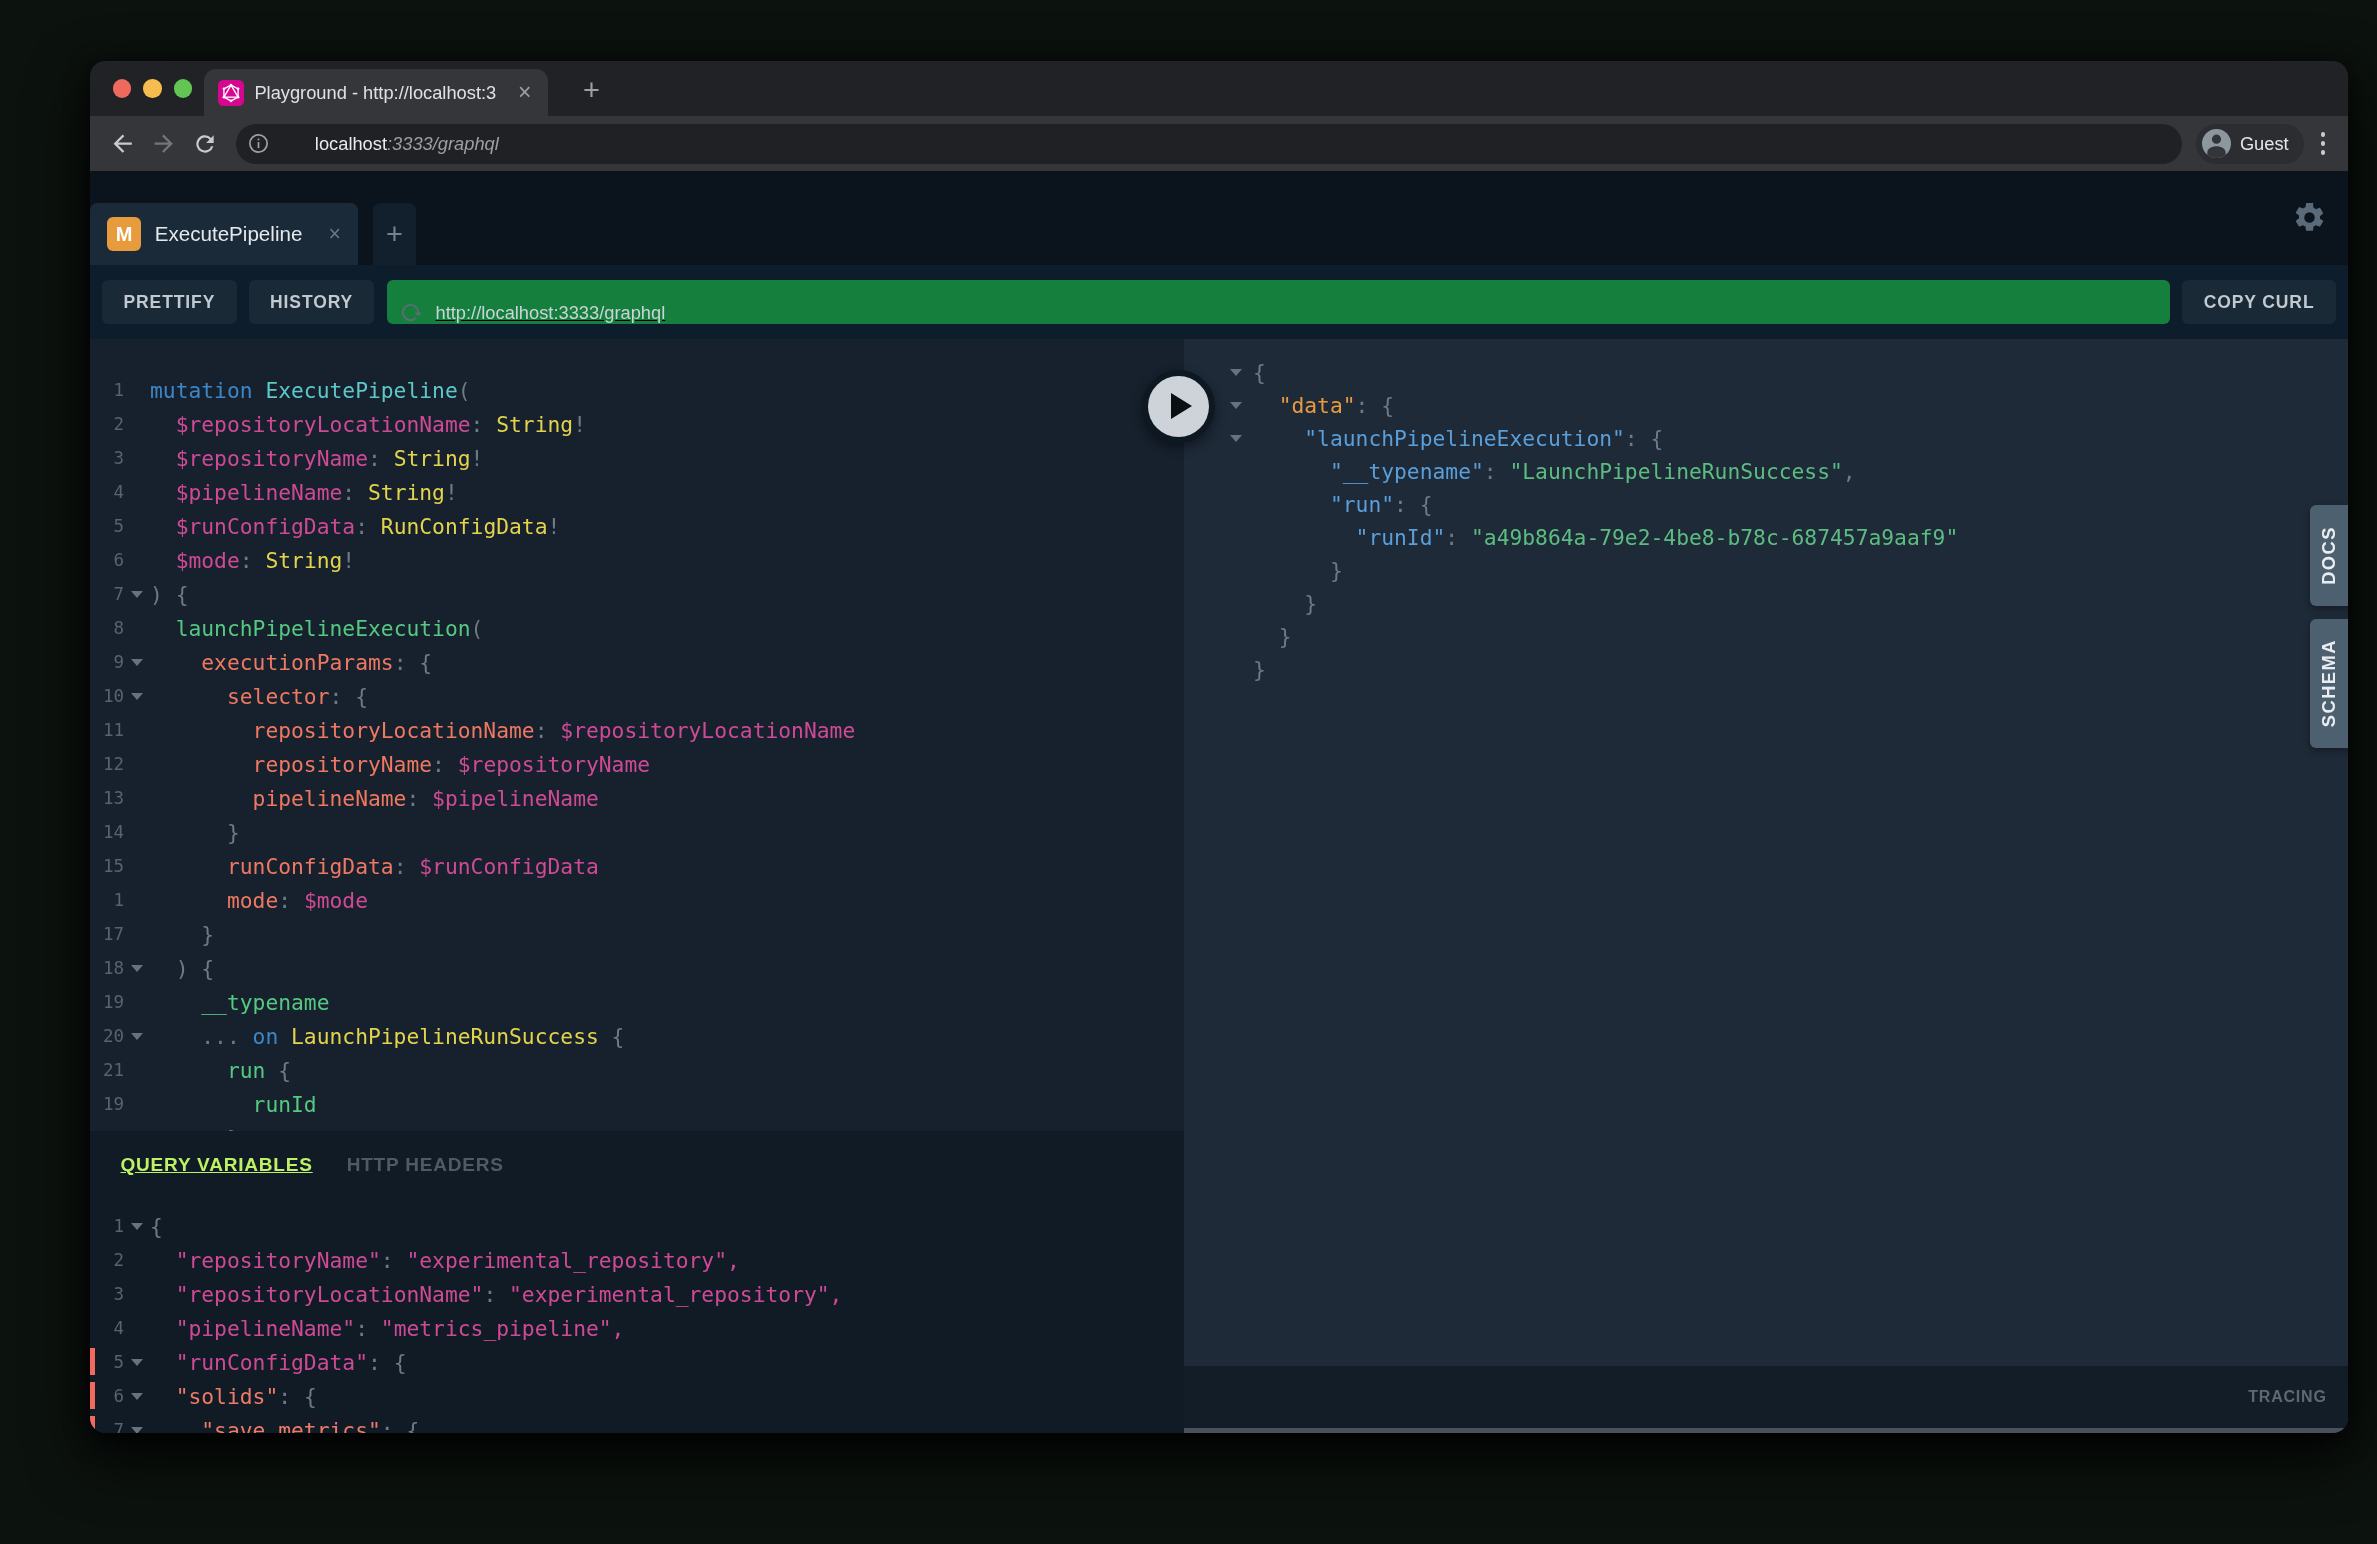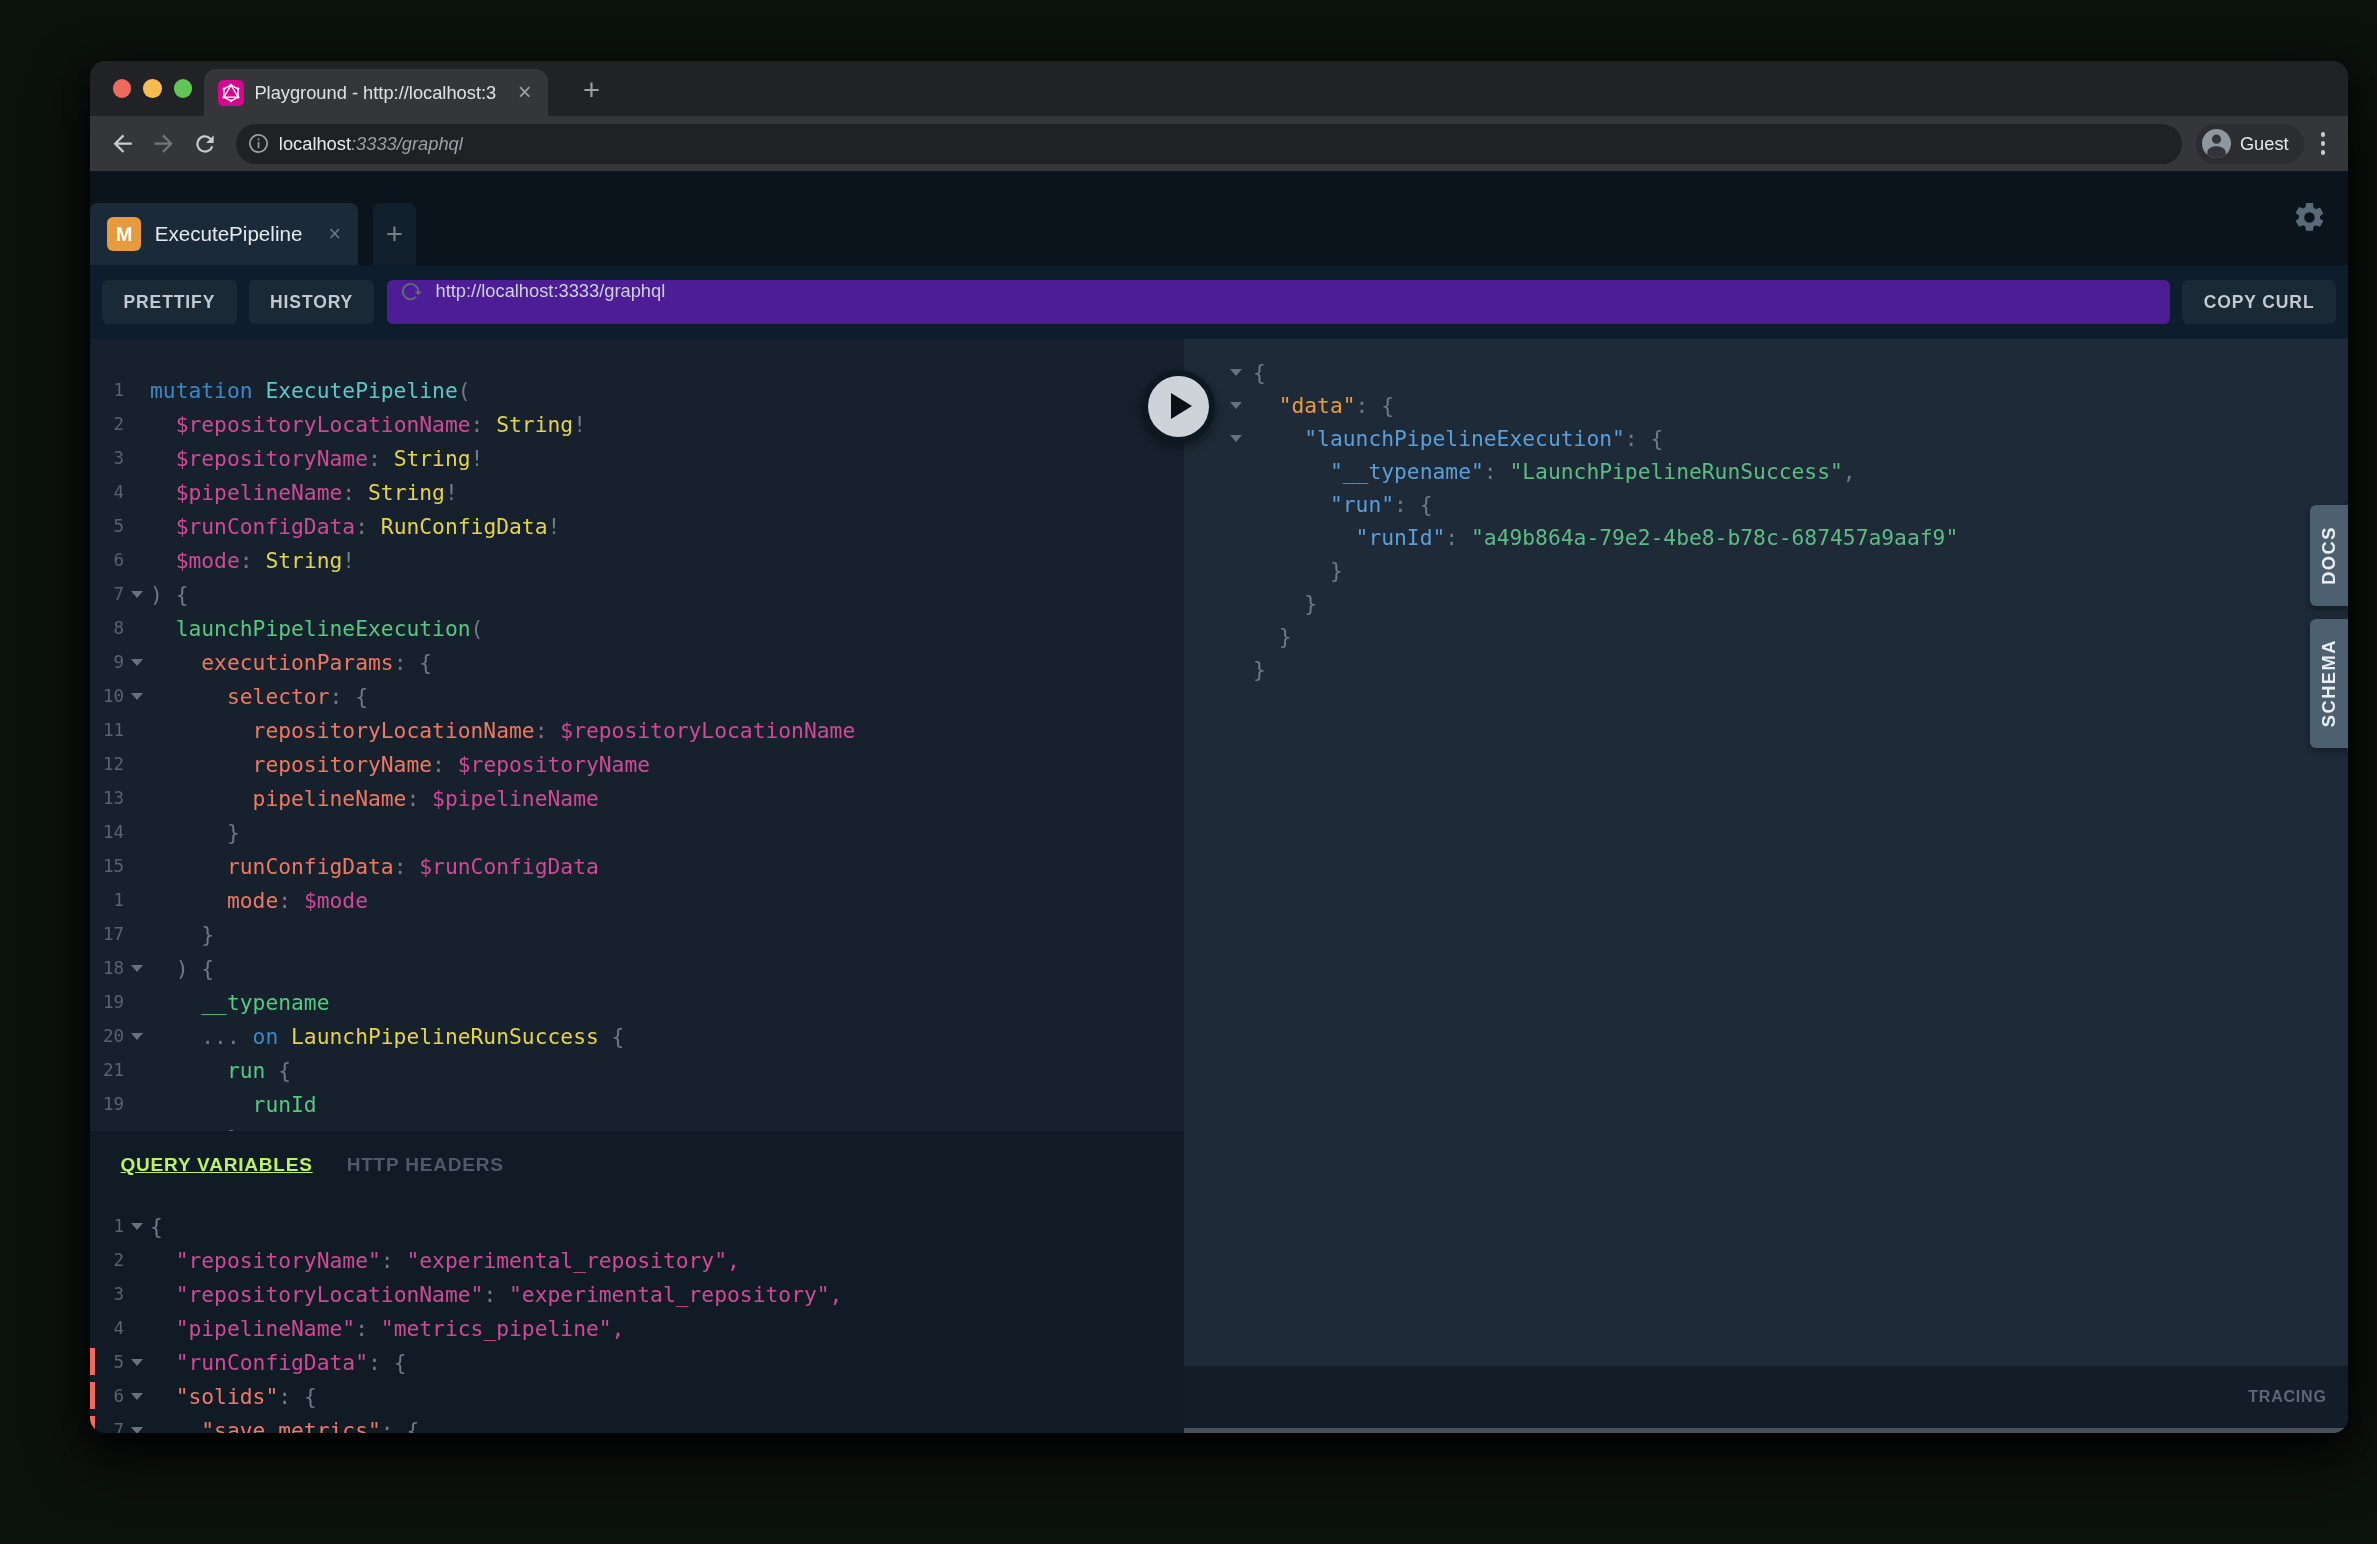--- a/index.html
+++ b/index.html
@@ -26,21 +26,21 @@
                  display:flex; align-items:center; justify-content:center;
                  font-size:29px; color:#9aa0a6; border-radius:50%; }
 
   
   .toolbar { height:55px; background:#35363a; display:flex; align-items:center;
              padding:0 15.2px; gap:6.1px; flex:none; }
   .navbtn { width:35px; height:35px; display:flex; align-items:center; justify-content:center; }
   .omnibox { flex:1; height:40px; background:#202124; border-radius:20px; display:flex;
              align-items:center; padding:0 10.7px; gap:9.1px; margin:0 7.6px; }
   .omni-text { font-size:18.3px; }
-  .omni-host { color:#e8eaed; } .omni-path { color:#9aa0a6;font-style:italic; }
+  .omni-host { color:#e8eaed;margin-left:36px; } .omni-path { color:#9aa0a6;font-style:italic; }
   .profile-pill { height:40px; background:#2b2d30; border-radius:20px; display:flex;
                   align-items:center; gap:9.1px; padding:0 15.2px 0 6.1px; }
   .avatar { width:29px; height:29px; border-radius:50%; background:#8e979e;
             display:flex; align-items:flex-end; justify-content:center; overflow:hidden; }
   .profile-label { font-size:18.3px; color:#e4e7ea; }
   .kebab { display:flex; flex-direction:column; gap:4.6px; margin:0 7.6px 0 10.7px; }
   .kebab i { width:4.6px; height:4.6px; border-radius:50%; background:#c7cbcf; display:block; }
 
   
   .pg { flex:1; display:flex; flex-direction:column; background:#0b141d; min-height:0; }
@@ -55,22 +55,22 @@
   .new-session { position:absolute; left:283px; bottom:0; width:43px; height:62px;
                  background:#12202e; border-radius:7.6px 7.6px 0 0; display:flex;
                  align-items:center; justify-content:center; font-size:29px; color:#76818c; }
   .gear-btn { position:absolute; right:21.3px; top:29px; }
 
   .pg-toolbar { height:74px; background:#0e1d2b; display:flex; align-items:center;
                 padding:0 12.2px; gap:12.2px; flex:none; }
   .pg-btn { height:44px; padding:0 21.3px; background:#1a2936; border-radius:6.1px;
             display:flex; align-items:center; font-size:17.5px; font-weight:bold;
             letter-spacing:0.9px; color:#c2c9d0; flex:none; }
-  .endpoint { flex:1; height:44px; background:#4c1d95; border-radius:6.1px; display:flex;
-              align-items:flex-start; gap:12.2px; padding:0 13.7px; }
+  .endpoint { flex:1; height:44px; background:#15803d; border-radius:6.1px; display:flex;
+              align-items:flex-end; gap:12.2px; padding:0 13.7px;text-decoration:underline; }
   .endpoint-text { font-size:18.3px; color:#ccd2d8; }
 
   
   .split { flex:1; display:flex; min-height:0; position:relative; }
   .left { width:1094px; flex:none; display:flex; flex-direction:column; min-height:0; }
   .query-editor { height:792px; background:#16212d; padding-top:34px; overflow:hidden; flex:none; }
   .vars { flex:1; background:#111b26; overflow:hidden; }
   .vars-header { height:58px; display:flex; align-items:center; gap:34px; padding:10.7px 0 0 30.5px; }
   .vars-tab-active { font-size:19px; font-weight:bold; letter-spacing:0.8px; color:#bef264;text-decoration:underline; }
   .vars-tab { font-size:19px; font-weight:bold; letter-spacing:0.8px; color:#4f5a66; }

